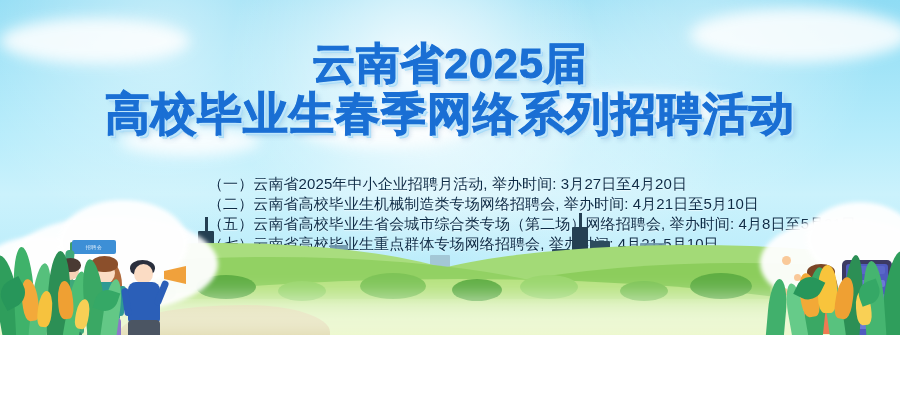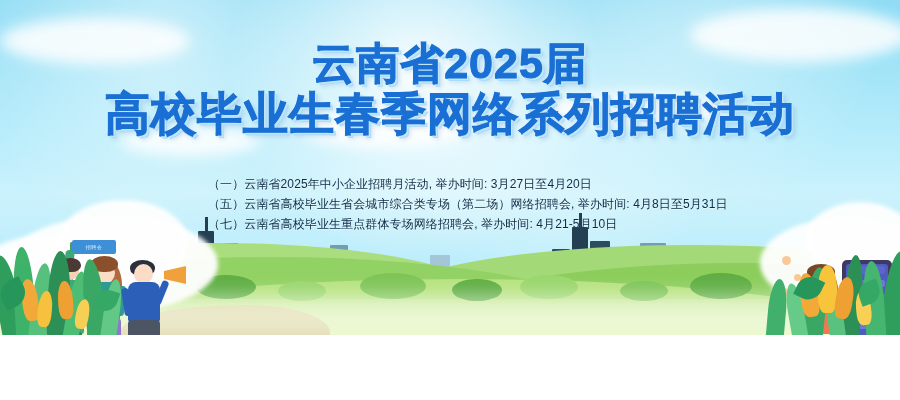--- a/index.html
+++ b/index.html
@@ -59,21 +59,21 @@
   }
   .title-line-1{font-size:43px;}
   .title-line-2{font-size:45px;margin-top:4px;}
 
   
   #list-block{
     position:absolute;left:208px;top:174px;width:660px;
   }
   .list-item{
     color:#0d2b46;
-    font-size:12px;
+    font-size:15px;
     line-height:20px;
     white-space:nowrap;
     letter-spacing:.1px;
     text-shadow:0 1px 1px rgba(255,255,255,.55);
   }
 
   
   .scene{position:absolute;left:0;bottom:0;width:900px;height:150px;pointer-events:none;}
 
   
@@ -148,20 +148,21 @@
   <div class="cloud soft cloud-mid-a"></div>
   <div class="cloud soft cloud-mid-b"></div>
 
   <div id="title-block">
     <div class="title-line title-line-1">云南省2025届</div>
     <div class="title-line title-line-2">高校毕业生春季网络系列招聘活动</div>
   </div>
 
   <div id="list-block">
     <div class="list-item">（一）云南省2025年中小企业招聘月活动, 举办时间: 3月27日至4月20日</div>
+    <div class="list-item">（二）云南省高校毕业生机械制造类专场网络招聘会, 举办时间: 4月21日至5月10日</div>
     <div class="list-item">（五）云南省高校毕业生省会城市综合类专场（第二场）网络招聘会, 举办时间: 4月8日至5月31日</div>
     <div class="list-item">（七）云南省高校毕业生重点群体专场网络招聘会, 举办时间: 4月21-5月10日</div>
   </div>
 
   <div class="scene">
 
     <div class="skyline">
 
       <div class="bldg far" style="left:30px;width:26px;height:42px;"></div>
       <div class="bldg far" style="left:60px;width:18px;height:30px;"></div>

